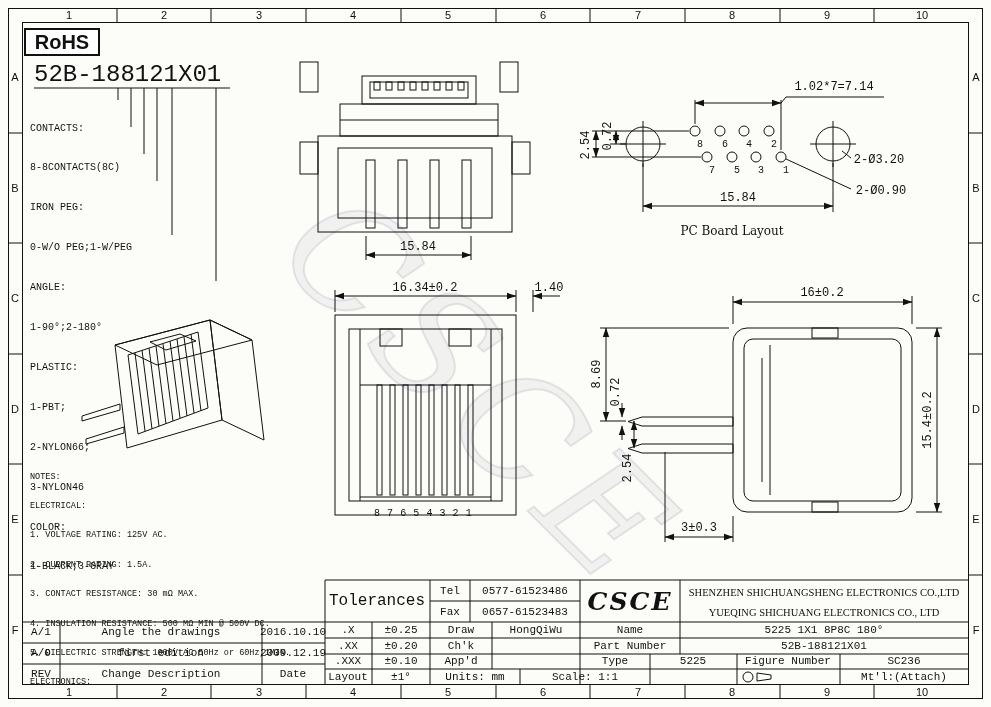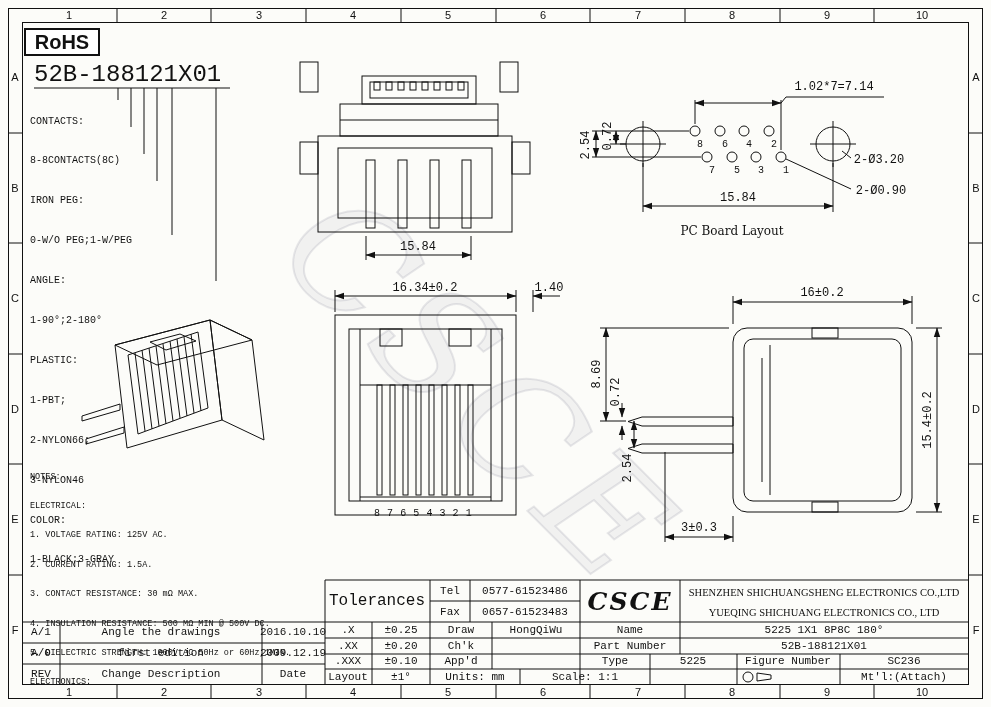--- a/index.html
+++ b/index.html
@@ -11,21 +11,21 @@
   .inner-border { position:absolute; left:22px; top:22px; width:947px; height:663px; border:1.3px solid #111; }
   .ct { position:absolute; transform:translate(-50%,-50%); white-space:nowrap; font-size:11px; }
   .vt { position:absolute; transform:translate(-50%,-50%) rotate(-90deg); white-space:nowrap; font-size:11px; }
   .glabel { font-size:11px; font-family:"Liberation Sans", sans-serif; }
   .dimtext { font-size:12px; }
   .sm { font-size:10px; }
   .rohs { position:absolute; left:24px; top:28px; width:76px; height:28px; border:2.5px solid #111;
           display:flex; align-items:center; justify-content:center;
           font:bold 20px "Liberation Sans", sans-serif; background:#fff; }
   .ptitle { position:absolute; left:34px; top:61px; font-size:24px; letter-spacing:0; }
-  .legend1 { position:absolute; left:30px; top:88px; font-size:10px; line-height:13.3px; white-space:pre; }
+  .legend1 { position:absolute; left:30px; top:95px; font-size:10px; line-height:13.3px; white-space:pre; }
   .legend2 { position:absolute; left:30px; top:276px; font-size:10px; line-height:13.3px; white-space:pre; }
   .notes { position:absolute; left:30px; top:453px; font-size:8.5px; line-height:9.8px; white-space:pre; }
   .cnums { position:absolute; left:374px; top:508px; font-size:10px; letter-spacing:7.1px; white-space:nowrap; }
   .pcbtitle { position:absolute; transform:translate(-50%,-50%); left:732px; top:231px;
               font-family:"DejaVu Serif", serif; font-size:12px; white-space:nowrap; }
   .serif { font-family:"Liberation Serif", serif; }
   .logo { font-family:"DejaVu Serif", serif; font-style:italic; font-weight:bold;
           font-size:25px; letter-spacing:2px; }
   .watermark { position:absolute; left:480px; top:390px;
                transform:translate(-50%,-50%) rotate(45deg);

